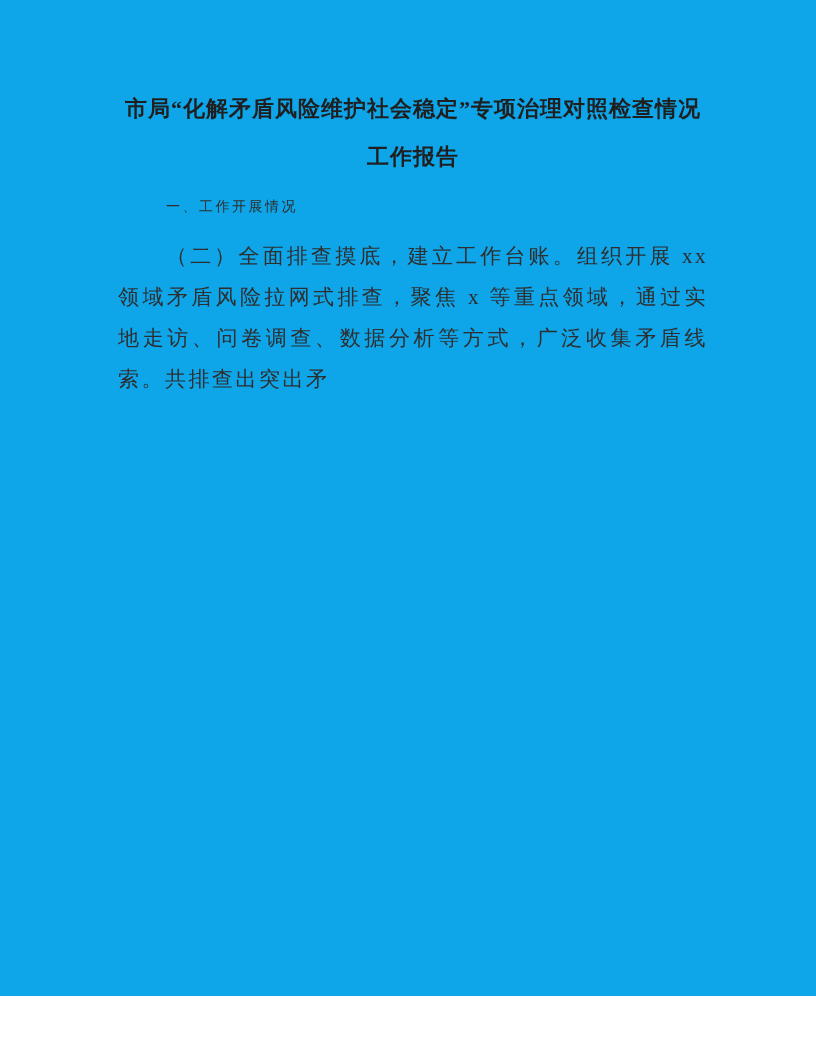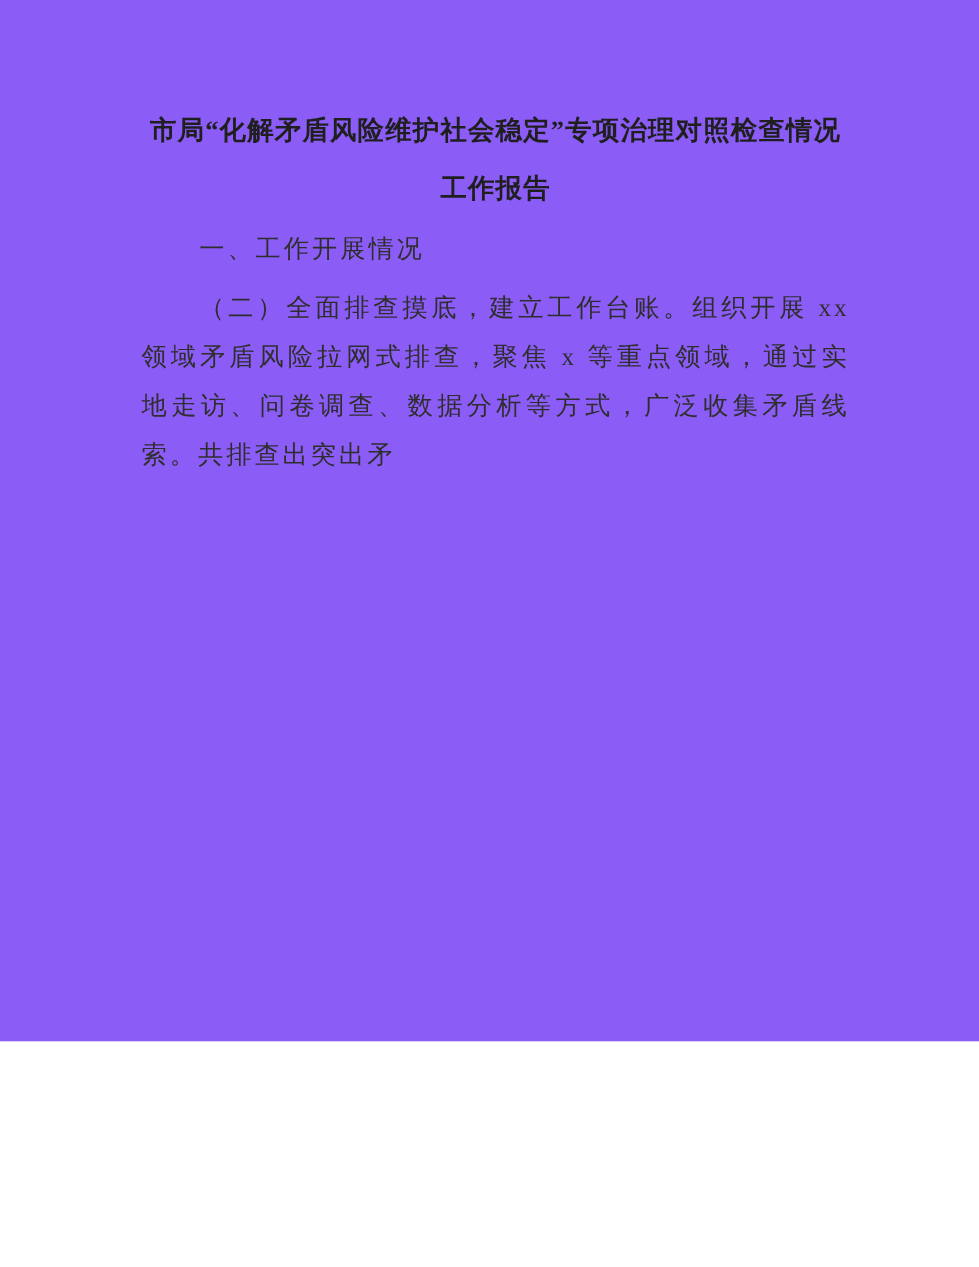--- a/index.html
+++ b/index.html
@@ -3,24 +3,24 @@
   <meta charset="utf-8">
   <style>
     html, body {
       margin: 0;
       padding: 0;
       background: #ffffff;
     }
     .page {
       position: relative;
       width: 816px;
-      height: 868px;
+      height: 996px;
       box-sizing: border-box;
       padding: 85px 108px 0 118px;
-      background: #8b5cf6;
+      background: #0ea5e9;
       color: #2e2e2e;
       font-family: "Liberation Serif", serif;
       overflow: hidden;
     }
     .doc-title {
       font-size: 22px;
       line-height: 48px;
       font-weight: 700;
       text-align: center;
       letter-spacing: 1px;
@@ -36,26 +36,27 @@
     }
     .body-para {
       font-size: 21px;
       line-height: 41px;
       letter-spacing: 2.5px;
       text-indent: 48px;
       text-align: justify;
       margin: 0 0 8px 0;
     }
     .section-heading {
-      font-size: 21px;
+      font-size: 14px;
       line-height: 41px;
       letter-spacing: 2.5px;
       font-weight: 400;
       text-indent: 48px;
       margin: 0 0 8px 0;
+      font-family: Liberation Mono, monospace;
     }
   </style>
 </head>
 <body>
 
 <div class="page">
   <h1 class="doc-title">市局“化解矛盾风险维护社会稳定”专项治理对照检查情况工作报告</h1>
 
 
 

